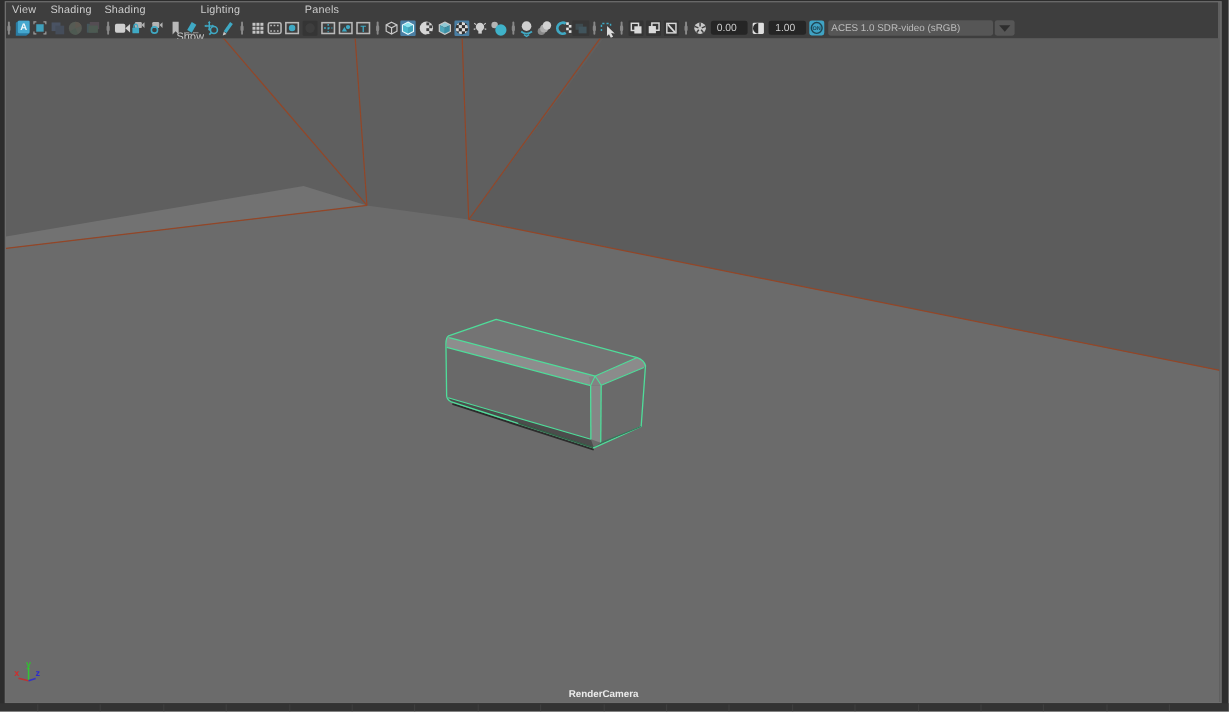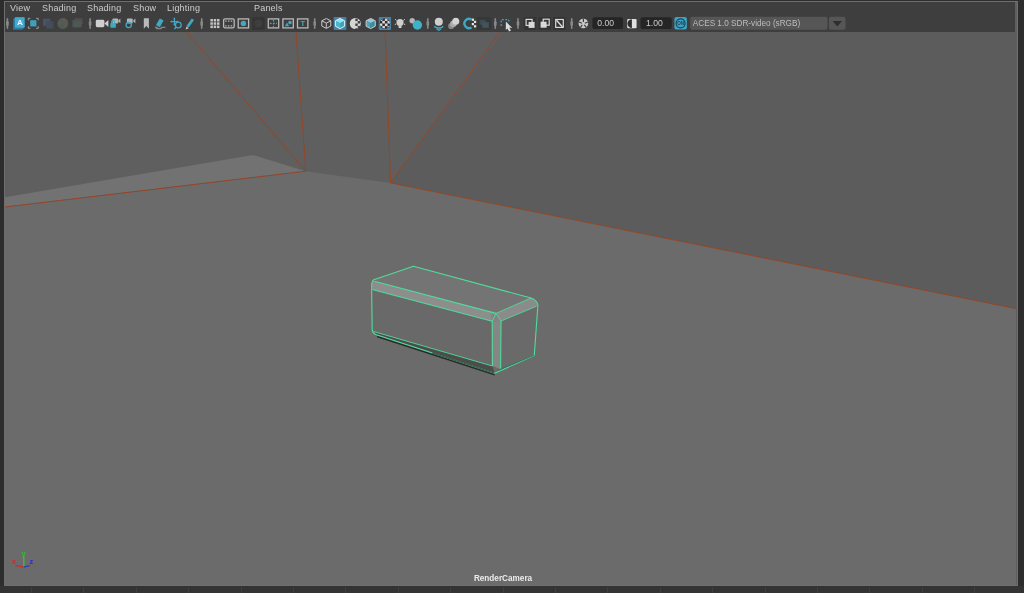--- a/index.html
+++ b/index.html
@@ -13,21 +13,21 @@
   .tick{position:absolute;top:587px;width:1px;height:6px;background:#3e3e3e;}
 </style>
 </head>
 <body>
 <div id="stage">
   <div id="panel"></div>
   <div id="header"></div>
   <span class="menu" style="left:10px;">View</span>
   <span class="menu" style="left:42px;text-align:center;">Shading</span>
   <span class="menu" style="left:87px;">Shading</span>
-  <span class="menu" style="left:133px;">Show</span>
+  <span class="menu" style="left:147px;margin-top:22px;">Show</span>
   <span class="menu" style="left:167px;">Lighting</span>
   <span class="menu" style="left:215px;padding-left:39px;">Panels</span>
 
   <svg id="toolbar" style="position:absolute;left:5px;top:15px;" width="1011" height="17" viewBox="5 15 1011 17">
 
     <g fill="#888888">
       <rect x="6.6" y="18" width="1.6" height="11" rx="0.8"></rect>
         <rect x="6.1" y="21" width="2.6" height="5" rx="1.3"></rect>
       <rect x="89.3" y="18" width="1.6" height="11" rx="0.8"></rect>
         <rect x="88.8" y="21" width="2.6" height="5" rx="1.3"></rect>

